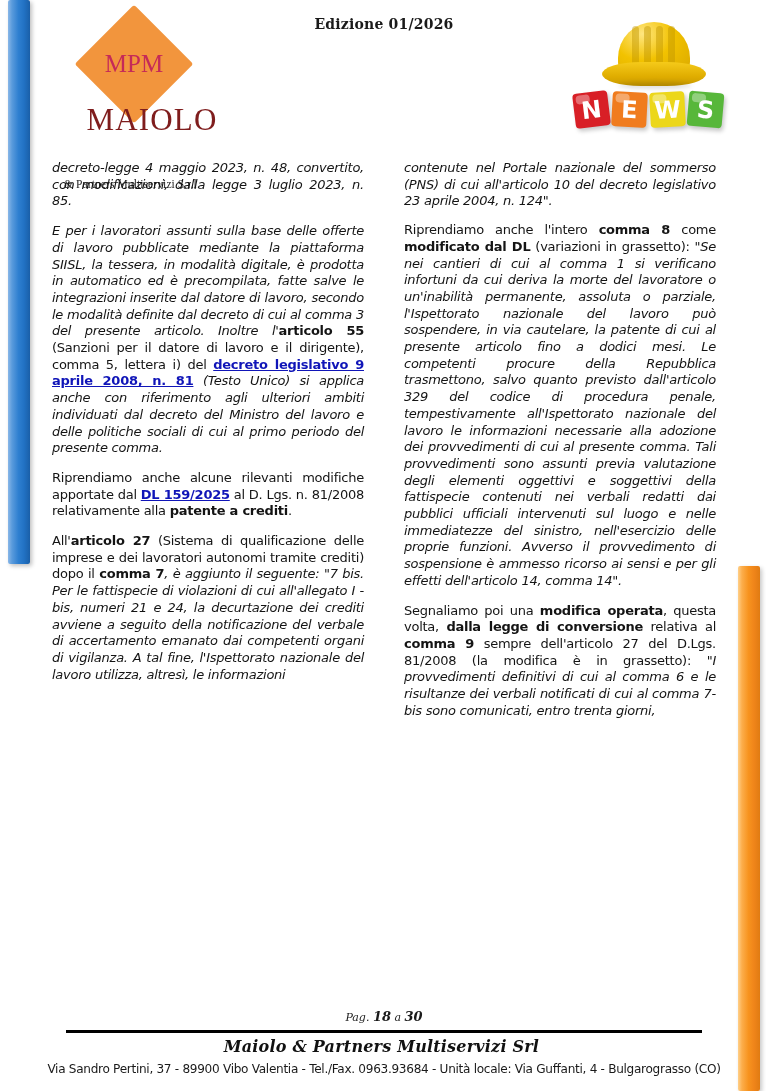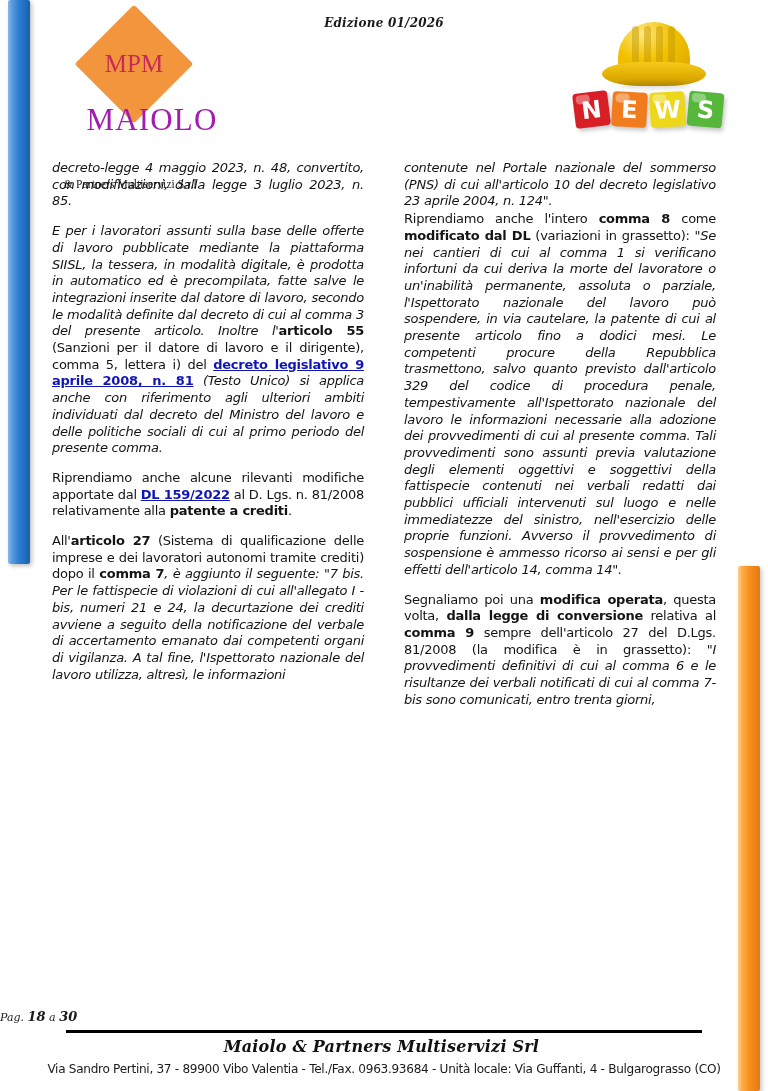--- a/index.html
+++ b/index.html
@@ -38,23 +38,22 @@
   .header {
     position: relative;
     height: 160px;
     width: 768px;
   }
   .edition {
     position: absolute;
     left: 0; right: 0; top: 16px;
     text-align: center;
     font-family: "DejaVu Serif", serif;
-    font-style: italic;
-    font-weight: bold;
-    font-size: 12px;
+    font-weight: bold;
+    font-size: 14px;
     letter-spacing: 0.2px;
     color: #1a1a1a;
   }
 
   
   .logo-block {
     position: absolute;
     left: 64px; top: 22px;
     width: 176px; height: 126px;
   }
@@ -78,21 +77,21 @@
     opacity: 0.85;
   }
   .logo-name {
     position: absolute;
     left: 0; top: 82px;
     width: 176px;
     text-align: center;
     font-family: "Liberation Serif", serif;
     font-size: 31px;
     letter-spacing: 1.2px;
-    color: #a21caf;
+    color: #7f1d1d;
     line-height: 1;
   }
   .logo-sub {
     position: absolute;
     left: 0; top: 114px;
     width: 176px;
     text-align: left;
     font-family: "Liberation Serif", serif;
     font-size: 11.5px;
     letter-spacing: 0.1px;
@@ -222,21 +221,21 @@
 
   
   .footer {
     position: absolute;
     left: 0; bottom: 0;
     width: 768px; height: 86px;
   }
   .pagenum {
     position: absolute;
     left: 0; right: 0; top: 4px;
-    text-align: left;
+    text-align: center;
     font-family: "DejaVu Serif", serif;
     font-style: italic;
     font-size: 11px;
     color: #1a1a1a;
   }
   .pagenum b { font-size: 13px; }
   .rule {
     position: absolute;
     left: 66px; top: 25px;
     width: 636px; height: 2.5px;
@@ -304,28 +303,28 @@
 
 <div class="columns">
 
   <div class="col">
 
     <p><span>decreto-legge 4 maggio 2023, n. 48, convertito, con modificazioni, dalla legge 3 luglio 2023, n. 85.</span></p>
 
     <p><span>E per i lavoratori assunti sulla base delle offerte di lavoro pubblicate mediante la piattaforma SIISL, la tessera, in modalità digitale, è prodotta in automatico ed è precompilata, fatte salve le integrazioni inserite dal datore di lavoro, secondo le modalità definite dal decreto di cui al comma 3 del presente articolo. Inoltre l'</span><span class="bold up">articolo 55</span><span class="up"> (Sanzioni per il datore di lavoro e il dirigente), comma 5, lettera i) del </span><a class="lnk" href="#">decreto legislativo 9 aprile 2008, n. 81</a><span> (Testo Unico) si applica anche con riferimento agli ulteriori ambiti individuati dal decreto del Ministro del lavoro e delle politiche sociali di cui al primo periodo del presente comma.</span></p>
 
 
-    <p><span class="up">Riprendiamo anche alcune rilevanti modifiche apportate dal </span><a class="lnk" href="#">DL 159/2022</a><span class="up"> al D. Lgs. n. 81/2008 relativamente alla </span><span class="bold up">patente a crediti</span><span class="up">.</span></p>
+    <p><span class="up">Riprendiamo anche alcune rilevanti modifiche apportate dal </span><a class="lnk" href="#">DL 159/2025</a><span class="up"> al D. Lgs. n. 81/2008 relativamente alla </span><span class="bold up">patente a crediti</span><span class="up">.</span></p>
 
     <p class="tight"><span class="up">All'</span><span class="bold up">articolo 27</span><span class="up"> (Sistema di qualificazione delle imprese e dei lavoratori autonomi tramite crediti) dopo il </span><span class="bold up">comma 7</span><span>, è aggiunto il seguente: "7 bis. Per le fattispecie di violazioni di cui all'allegato I -bis, numeri 21 e 24, la decurtazione dei crediti avviene a seguito della notificazione del verbale di accertamento emanato dai competenti organi di vigilanza. A tal fine, l'Ispettorato nazionale del lavoro utilizza, altresì, le informazioni</span></p>
   </div>
 
   <div class="col">
 
-    <p style="margin-bottom:1px"><span>contenute nel Portale nazionale del sommerso (PNS) di cui all'articolo 10 del decreto legislativo 23 aprile 2004, n. 124".</span></p>
+    <p style="margin-bottom:12px"><span>contenute nel Portale nazionale del sommerso (PNS) di cui all'articolo 10 del decreto legislativo 23 aprile 2004, n. 124".</span></p>
 
     <p><span class="up">Riprendiamo anche l'intero </span><span class="bold up">comma 8</span><span class="up"> come </span><span class="bold up">modificato dal DL</span><span class="up"> (variazioni in grassetto): </span><span>"Se nei cantieri di cui al comma 1 si verificano infortuni da cui deriva la morte del lavoratore o un'inabilità permanente, assoluta o parziale, l'Ispettorato nazionale del lavoro può sospendere, in via cautelare, la patente di cui al presente articolo fino a dodici mesi. </span><span class="bi">Le competenti procure della Repubblica trasmettono, salvo quanto previsto dall'articolo 329 del codice di procedura penale, tempestivamente all'Ispettorato nazionale del lavoro le informazioni necessarie alla adozione dei provvedimenti di cui al presente comma. Tali provvedimenti sono assunti previa valutazione degli elementi oggettivi e soggettivi della fattispecie contenuti nei verbali redatti dai pubblici ufficiali intervenuti sul luogo e nelle immediatezze del sinistro, nell'esercizio delle proprie funzioni.</span><span> Avverso il provvedimento di sospensione è ammesso ricorso ai sensi e per gli effetti dell'articolo 14, comma 14".</span></p>
 
     <p class="tight"><span class="up">Segnaliamo poi una </span><span class="bold up">modifica operata</span><span class="up">, questa volta, </span><span class="bold up">dalla legge di conversione</span><span class="up"> relativa al </span><span class="bold up">comma 9</span><span class="up"> sempre dell'articolo 27 del D.Lgs. 81/2008 (la modifica è in grassetto): </span><span>"I provvedimenti definitivi di cui al comma 6 </span><span class="bi">e le risultanze dei verbali notificati di cui al comma 7-bis</span><span> sono comunicati, entro trenta giorni,</span></p>
   </div>
 </div>
 
 <div class="footer">
   <div class="pagenum"><span>Pag. </span><b>18</b><span> a </span><b>30</b></div>
   <div class="rule"></div>

